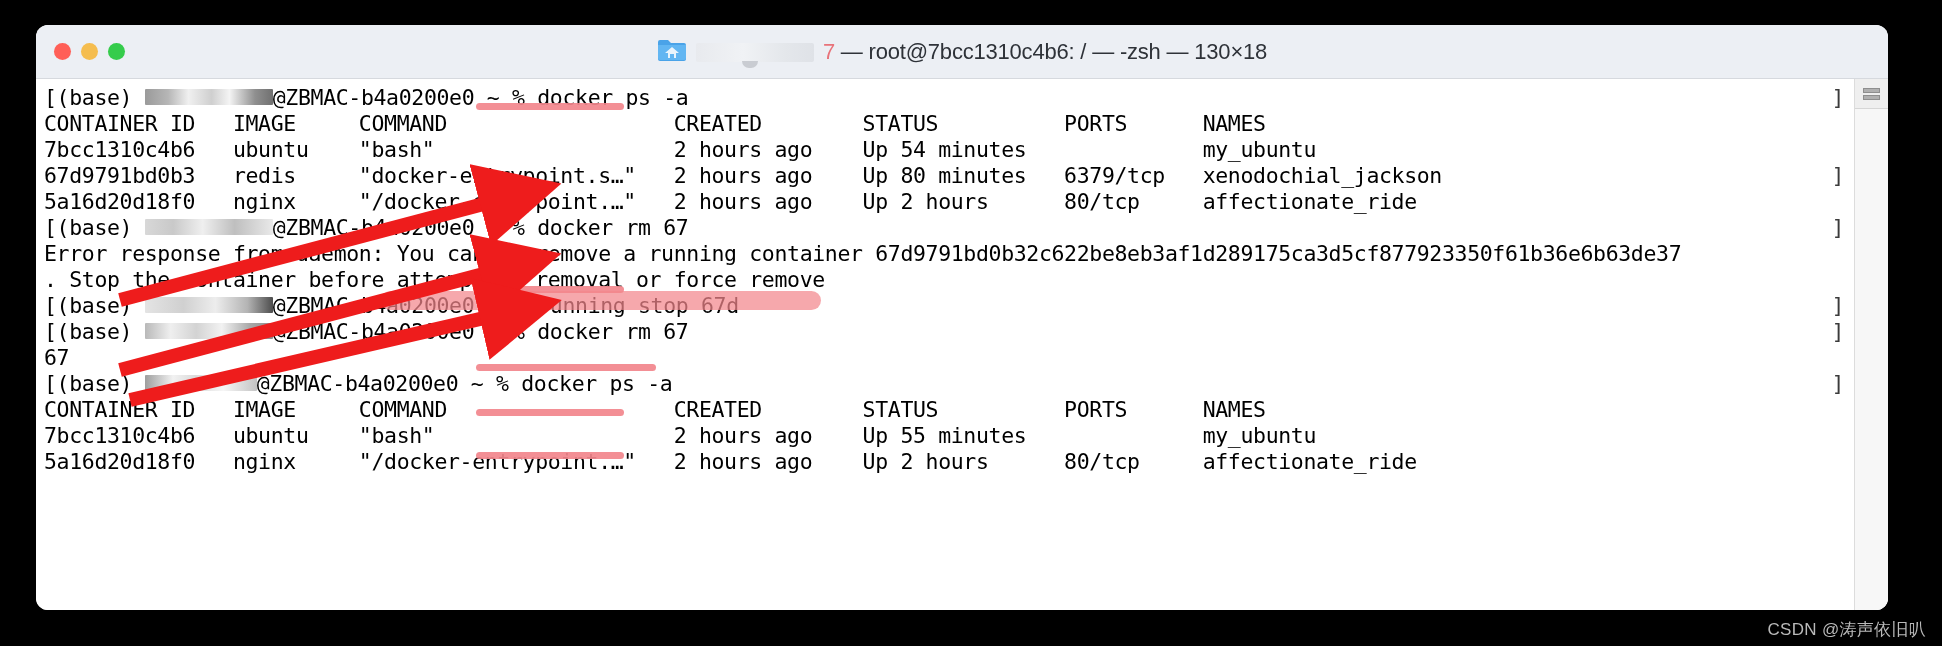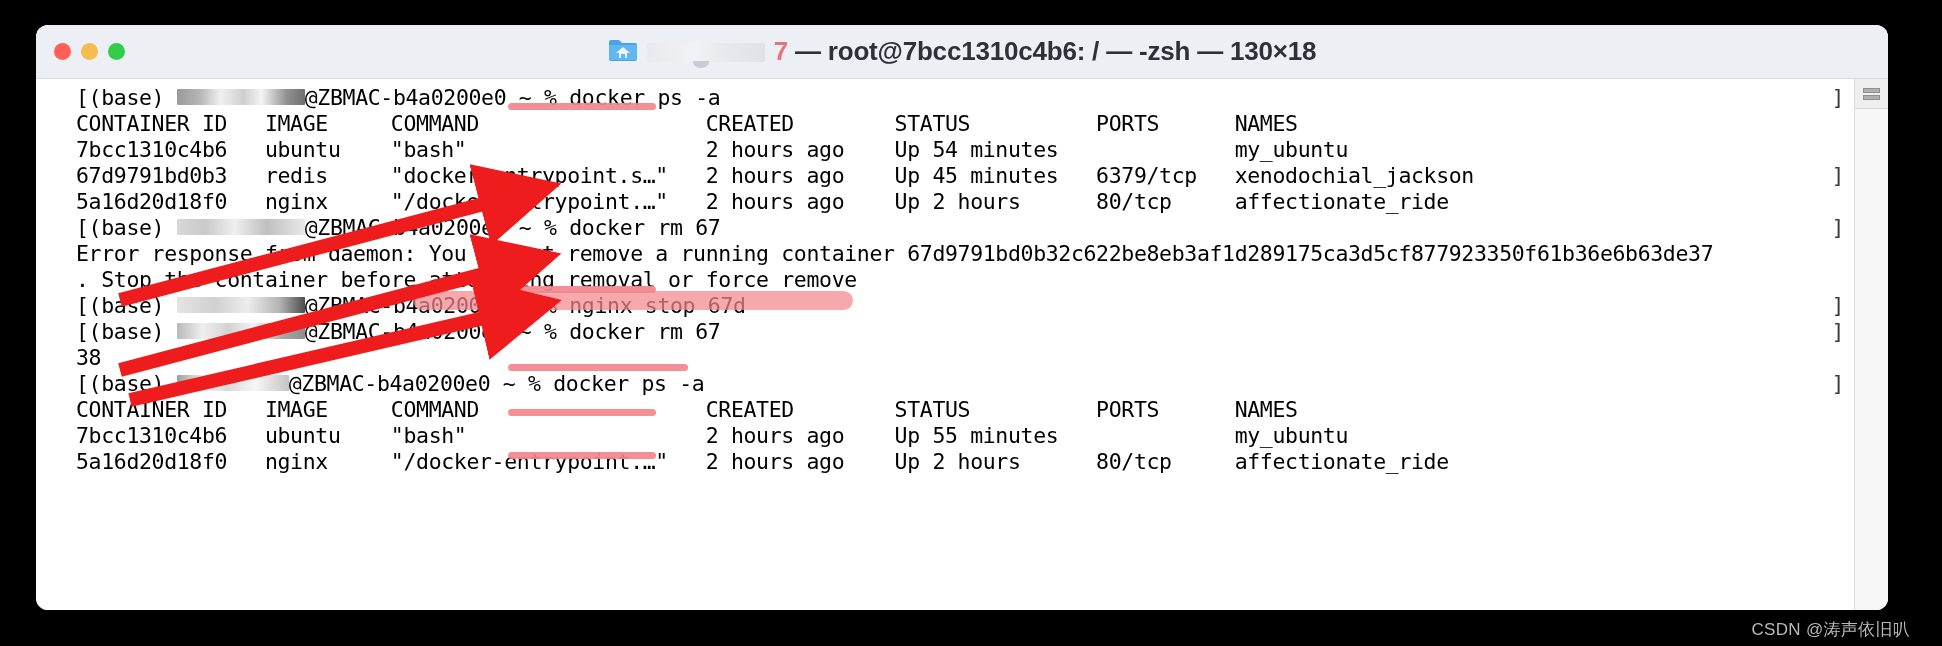--- a/index.html
+++ b/index.html
@@ -62,22 +62,22 @@
     top: 0; bottom: 0;
     display: flex;
     align-items: center;
     justify-content: center;
     gap: 9px;
     pointer-events: none;
   }
   .folder-icon { display: block; }
   .title-text {
     font-family: "Liberation Sans", sans-serif;
-    font-weight: bold;
-    font-size: 26px;
+    font-weight: normal;
+    font-size: 22px;
     color: #2e3238;
     letter-spacing: -0.2px;
     white-space: nowrap;
   }
   .title-redacted {
     display: inline-block;
     width: 118px;
     height: 19px;
     vertical-align: middle;
     background: linear-gradient(90deg,#e8eaee 0%, #f0f2f5 40%, #e4e7eb 75%, #dfe2e7 100%);
@@ -95,21 +95,20 @@
   }
   .title-pink { color: #e8737a; }
 
   
   .term-body {
     position: relative;
     flex: 1 1 auto;
     background: #ffffff;
     overflow: hidden;
     display: flex;
-    padding-left: 32px;
   }
   .term-text {
     position: relative;
     flex: 1 1 auto;
     padding: 6px 0 0 8px;
     overflow: hidden;
   }
 
   .line {
     position: relative;
@@ -218,21 +217,21 @@
   .arrow-layer {
     position: absolute;
     left: 0; top: 0;
     width: 1942px; height: 646px;
     pointer-events: none;
   }
 
   
   .watermark {
     position: absolute;
-    right: 32px;
+    right: 16px;
     bottom: 5px;
     font-family: "Liberation Sans", sans-serif;
     font-size: 17px;
     color: #b9b9b9;
     letter-spacing: 0.3px;
   }
 </style>
 </head>
 <body>
 
@@ -263,35 +262,35 @@
 
     <div class="term-body">
 
       <div class="term-text">
 
         <div class="line"><span>[(base) </span><span class="redact a"></span><span>@ZBMAC-b4a0200e0 ~ % </span><span>docker ps -a</span><span class="bracket-right">]</span></div>
 
         <div class="line"><span>CONTAINER ID   IMAGE     COMMAND                  CREATED        STATUS          PORTS      NAMES</span></div>
 
         <div class="line"><span>7bcc1310c4b6   ubuntu    "bash"                   2 hours ago    Up 54 minutes              my_ubuntu</span></div>
-        <div class="line"><span>67d9791bd0b3   redis     "docker-entrypoint.s…"   2 hours ago    Up 45 minutes   6379/tcp   xenodochial_jackson</span><span class="bracket-right">]</span></div>
+        <div class="line"><span>67d9791bd0b3   redis     "docker-entrypoint.s…"   2 hours ago    Up 80 minutes   6379/tcp   xenodochial_jackson</span><span class="bracket-right">]</span></div>
         <div class="line"><span>5a16d20d18f0   nginx     "/docker-entrypoint.…"   2 hours ago    Up 2 hours      80/tcp     affectionate_ride</span></div>
 
         <div class="line"><span>[(base) </span><span class="redact b"></span><span>@ZBMAC-b4a0200e0 ~ % </span><span>docker rm 67</span><span class="bracket-right">]</span></div>
 
         <div class="line"><span>Error response from daemon: You cannot remove a running container 67d9791bd0b32c622be8eb3af1d289175ca3d5cf877923350f61b36e6b63de37</span></div>
 
         <div class="line"><span>. Stop the container before attempting removal or force remove</span></div>
 
-        <div class="line"><span>[(base) </span><span class="redact c"></span><span>@ZBMAC-b4a0200e0 ~ % </span><span>nginx stop 67d</span><span class="bracket-right">]</span></div>
+        <div class="line"><span>[(base) </span><span class="redact c"></span><span>@ZBMAC-b4a0200e0 ~ % </span><span>running stop 67d</span><span class="bracket-right">]</span></div>
 
 
         <div class="line"><span>[(base) </span><span class="redact d"></span><span>@ZBMAC-b4a0200e0 ~ % </span><span>docker rm 67</span><span class="bracket-right">]</span></div>
 
-        <div class="line"><span>38</span></div>
+        <div class="line"><span>67</span></div>
 
         <div class="line"><span>[(base) </span><span class="redact e"></span><span>@ZBMAC-b4a0200e0 ~ % </span><span>docker ps -a</span><span class="bracket-right">]</span></div>
 
         <div class="line"><span>CONTAINER ID   IMAGE     COMMAND                  CREATED        STATUS          PORTS      NAMES</span></div>
 
         <div class="line"><span>7bcc1310c4b6   ubuntu    "bash"                   2 hours ago    Up 55 minutes              my_ubuntu</span></div>
         <div class="line"><span>5a16d20d18f0   nginx     "/docker-entrypoint.…"   2 hours ago    Up 2 hours      80/tcp     affectionate_ride</span></div>
 
 
         <div class="pink-underline" style="left:440px;  top:24px;  width:148px;"></div>

